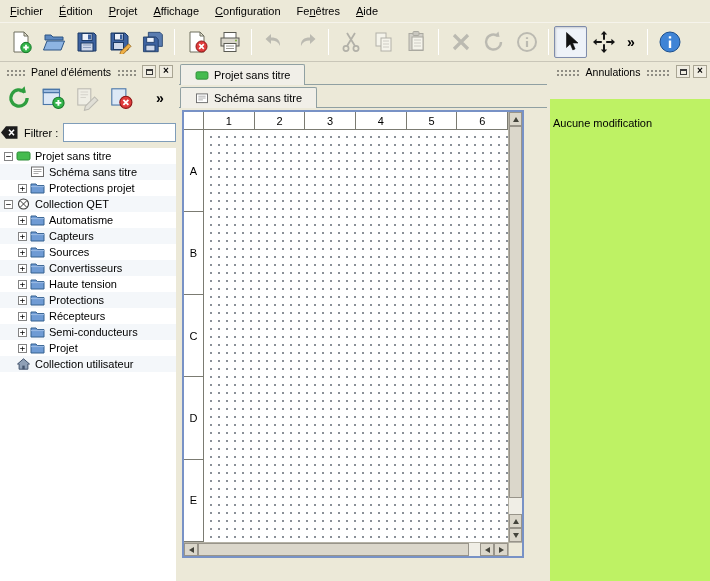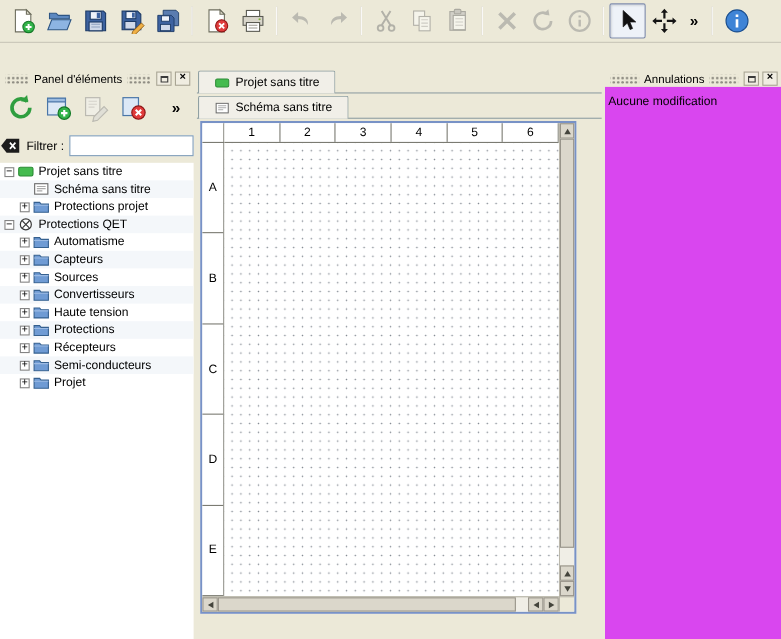--- a/index.html
+++ b/index.html
@@ -21,21 +21,21 @@
   .tbtn.active { border:1px solid #7f8cab; background:#eef2f8; box-shadow:inset 1px 1px 2px rgba(0,0,0,.15); }
   .tbtn.txt { font-weight:bold; font-size:14px; width:22px; }
   .tsep { width:1px; height:26px; background:#b9b6aa; border-right:1px solid #fff; margin:0 5px; flex:none; }
 
   
   .main { position:absolute; top:62px; left:0; right:0; bottom:0; display:flex; }
   .splitter { width:3px; flex:none; }
 
   
   .left-dock { width:176px; flex:none; display:flex; flex-direction:column; }
-  .right-dock { width:160px; flex:none; display:flex; flex-direction:column; }
+  .right-dock { width:160px; flex:none; display:flex; flex-direction:column;gap:20px; }
   .dock-title { height:17px; display:flex; align-items:center; padding:2px 3px 0 3px; gap:3px; }
   .grip { flex:1; height:8px; background-image:radial-gradient(#908e84 1px,transparent 1.3px);
           background-size:4px 4px; background-position:1px 1px; margin:0 2px; }
   .dock-title-text { font-size:10.5px; white-space:nowrap; }
   .dock-btn { width:14px; height:13px; border:1px solid #a9a593; background:#f0ede1; flex:none;
               display:flex; align-items:center; justify-content:center; }
   .float-glyph { width:7px; height:6px; border:1px solid #3a3a3a; border-top-width:2px; }
   .close-glyph { font-size:10px; font-weight:bold; line-height:1; margin-top:-1px; }
 
   .dock-toolbar { display:flex; align-items:center; height:38px; padding:2px 2px; }
@@ -50,21 +50,21 @@
 
   .tree { flex:1; background:#fff; overflow:hidden; }
   .tree-row { height:16px; display:flex; align-items:center; white-space:nowrap; }
   .tree-row.alt { background:#f4f7fa; }
   .expander { width:9px; height:9px; border:1px solid #848484; background:#fff; flex:none;
               font:9px/7px "DejaVu Sans Mono",monospace; text-align:center; margin-right:3px; }
   .expander.hidden { visibility:hidden; }
   .tree-icon { width:15px; height:12px; margin-right:4px; flex:none; }
   .tree-icon svg { width:100%; height:100%; display:block; }
 
-  .right-dock .content { flex:1; background:#d946ef; padding:7px 3px; }
+  .right-dock .content { flex:1; background:#bef264; padding:18px 3px; }
 
   
   .center { flex:1; min-width:0; display:flex; flex-direction:column; }
   .tabbar { height:23px; flex:none; display:flex; align-items:flex-end; border-bottom:1px solid #90a0a2; padding-left:1px; }
   .tab { height:21px; display:inline-flex; align-items:center; gap:5px; padding:0 14px;
          background:#f1efe8; border:1px solid #90a0a2; border-bottom:none; border-radius:2px 2px 0 0; margin-bottom:-1px; }
   .tab-icon { width:14px; height:11px; }
   .tab-icon svg { width:100%; height:100%; display:block; }
 
   .mdi { flex:1; position:relative; }
@@ -94,20 +94,29 @@
   .tri-up   { width:0;height:0;border-left:3px solid transparent;border-right:3px solid transparent;border-bottom:5px solid #44443c; }
   .tri-down { width:0;height:0;border-left:3px solid transparent;border-right:3px solid transparent;border-top:5px solid #44443c; }
   .tri-left { width:0;height:0;border-top:3px solid transparent;border-bottom:3px solid transparent;border-right:5px solid #44443c; }
   .tri-right{ width:0;height:0;border-top:3px solid transparent;border-bottom:3px solid transparent;border-left:5px solid #44443c; }
 </style>
 </head>
 <body>
 
 <div id="app">
 
+  <div class="menubar">
+      <div class="menu-item"><u>F</u>ichier</div>
+      <div class="menu-item"><u>É</u>dition</div>
+      <div class="menu-item"><u>P</u>rojet</div>
+      <div class="menu-item"><u>A</u>ffichage</div>
+      <div class="menu-item"><u>C</u>onfiguration</div>
+      <div class="menu-item">Fe<u>n</u>êtres</div>
+      <div class="menu-item"><u>A</u>ide</div>
+    </div>
 
   <div class="toolbar">
       <div class="tbtn">
         <span class="ticon">
           <svg viewBox="0 0 24 24">
             <path d="M5 2h10l4 4v16H5z" fill="#fff" stroke="#6e6e5e"></path>
             <path d="M15 2l4 4h-4z" fill="#e4e1d2" stroke="#6e6e5e"></path>
             <circle cx="17" cy="17.5" r="5.2" fill="#33b44a" stroke="#157a28"></circle>
             <path d="M17 14.8v5.4M14.3 17.5h5.4" stroke="#fff" stroke-width="1.8"></path>
           </svg>
@@ -375,21 +384,21 @@
             <span class="tree-label">Protections projet</span>
           </div>
           <div class="tree-row alt" style="padding-left: 4px;">
             <span class="expander">−</span>
             <span class="tree-icon">
               <svg viewBox="0 0 15 12">
                 <circle cx="7.5" cy="6" r="5" fill="#fff" stroke="#3a3a3a" stroke-width="1.1"></circle>
                 <path d="M4.4 2.9l6.2 6.2M10.6 2.9L4.4 9.1" stroke="#3a3a3a"></path>
               </svg>
             </span>
-            <span class="tree-label">Protections QET</span>
+            <span class="tree-label">Collection QET</span>
           </div>
           <div class="tree-row" style="padding-left: 18px;">
             <span class="expander">+</span>
             <span class="tree-icon">
               <svg viewBox="0 0 15 12">
                 <path d="M1 2h5l1.4 1.6H14V11H1z" fill="#6f9bd4" stroke="#35608f"></path>
                 <path d="M1 4.6h13" stroke="#9cbbe4"></path>
               </svg>
             </span>
             <span class="tree-label">Automatisme</span>
@@ -466,20 +475,30 @@
           </div>
           <div class="tree-row" style="padding-left: 18px;">
             <span class="expander">+</span>
             <span class="tree-icon">
               <svg viewBox="0 0 15 12">
                 <path d="M1 2h5l1.4 1.6H14V11H1z" fill="#6f9bd4" stroke="#35608f"></path>
                 <path d="M1 4.6h13" stroke="#9cbbe4"></path>
               </svg>
             </span>
             <span class="tree-label">Projet</span>
+          </div>
+          <div class="tree-row alt" style="padding-left: 4px;">
+            <span class="expander hidden"></span>
+            <span class="tree-icon">
+              <svg viewBox="0 0 15 12">
+                <path d="M7.5 0.8L1.5 6h1.6v5.2h8.8V6h1.6z" fill="#8fa0b6" stroke="#44556e"></path>
+                <rect x="6.3" y="7.6" width="2.4" height="3.6" fill="#44556e"></rect>
+              </svg>
+            </span>
+            <span class="tree-label">Collection utilisateur</span>
           </div>
         </div>
     </div>
 
     <div class="splitter"></div>
 
     <div class="center">
       <div class="tabbar">
         <div class="tab">
           <span class="tab-icon">

